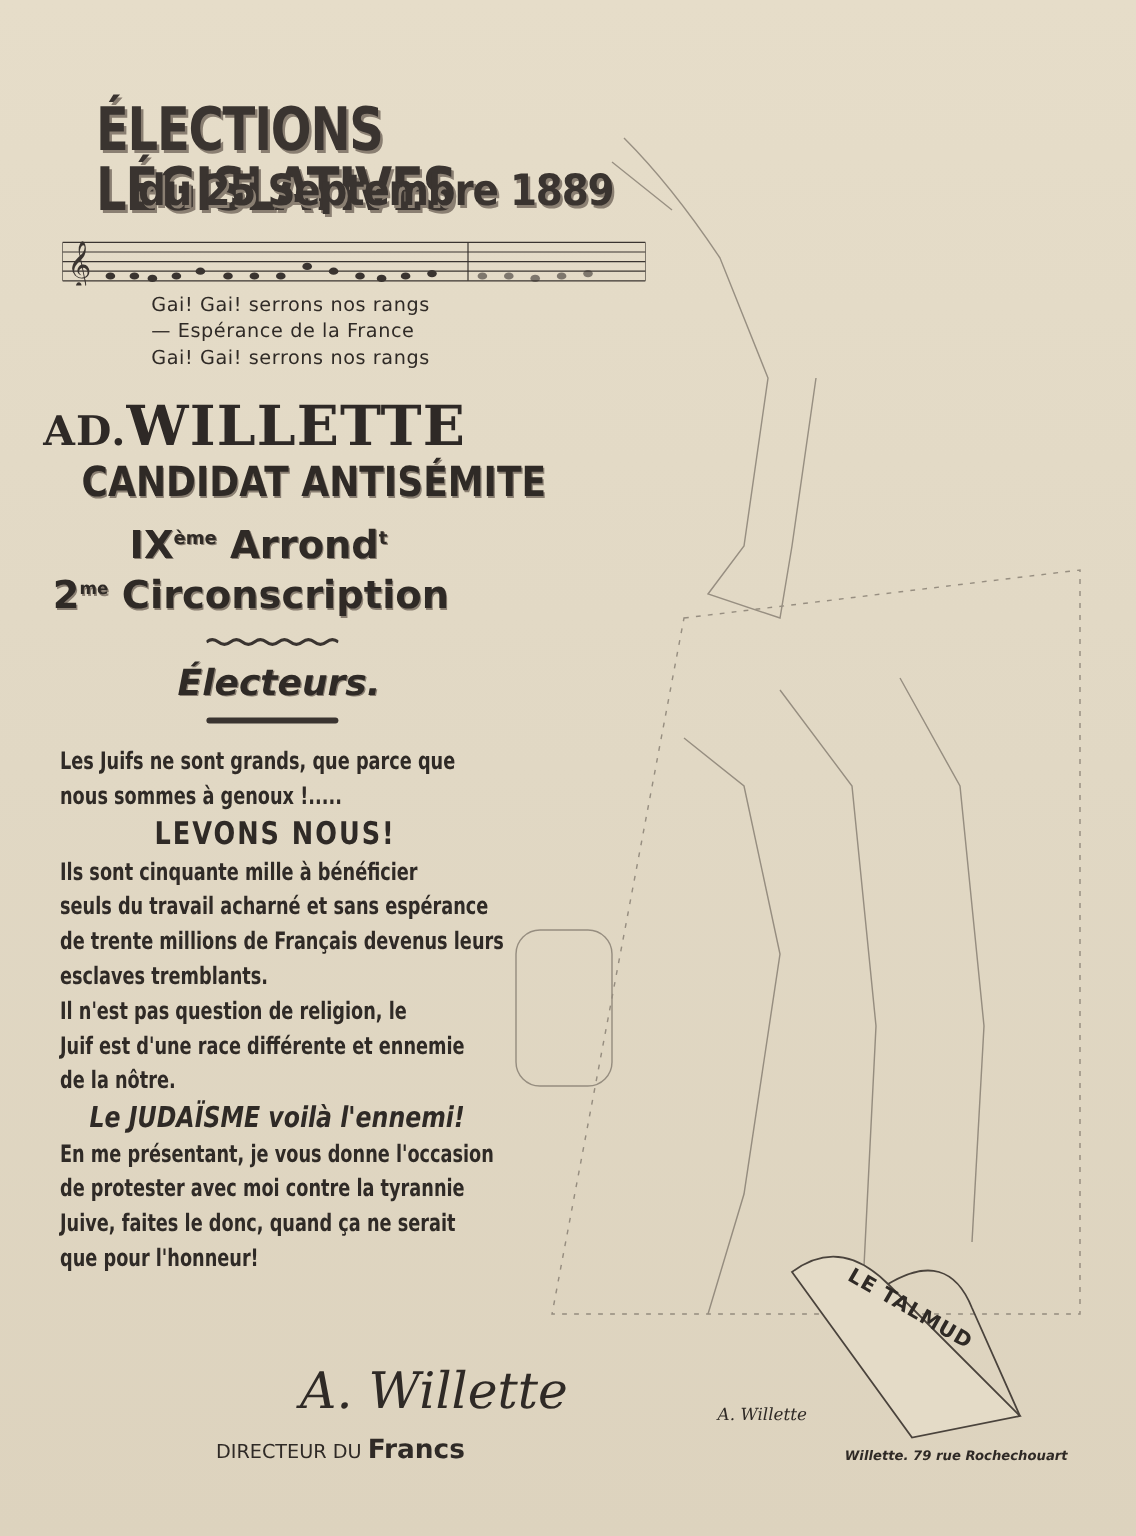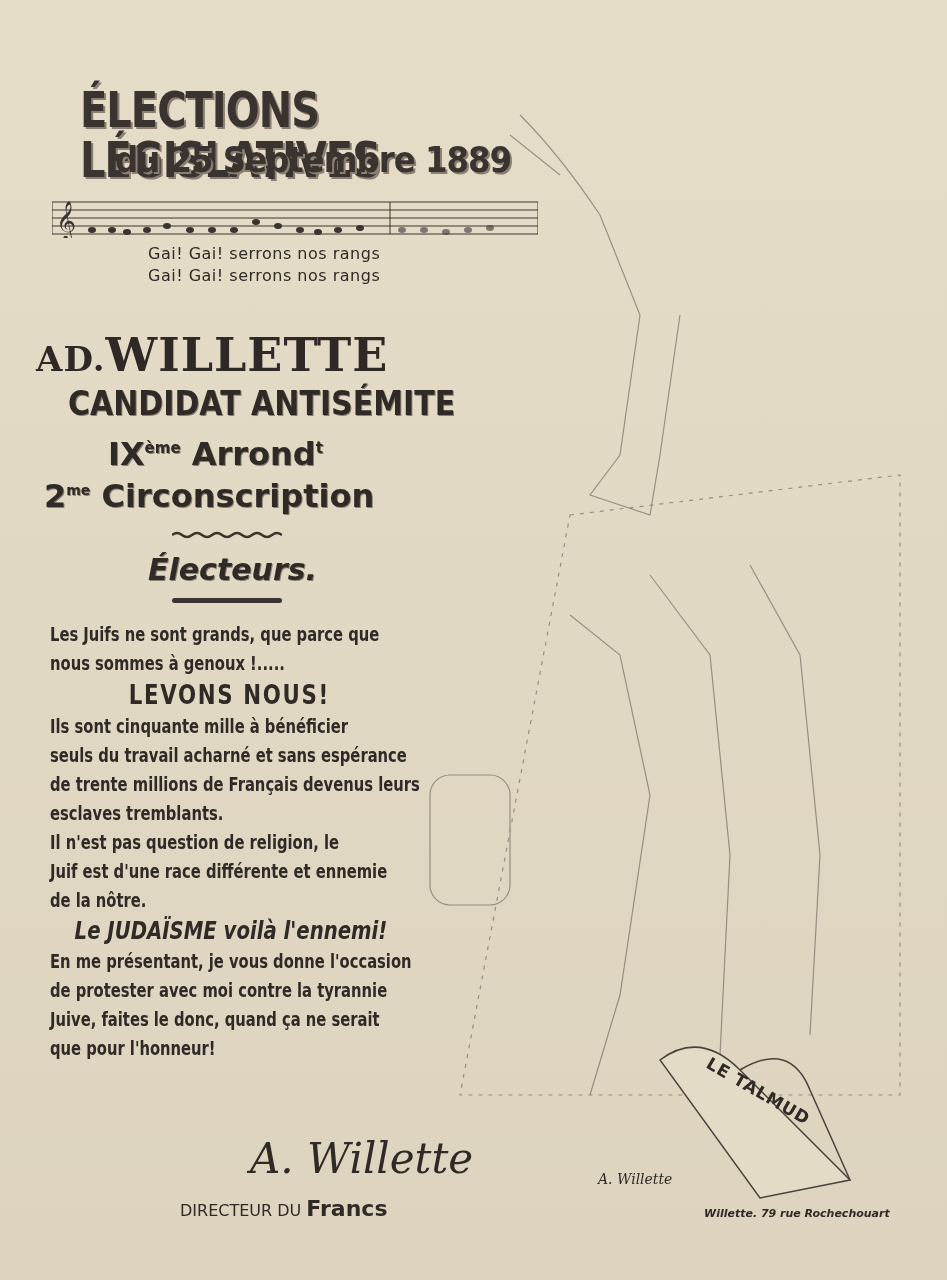--- a/index.html
+++ b/index.html
@@ -20,21 +20,21 @@
       font: 900 40px/1 "DejaVu Sans", sans-serif;
       letter-spacing: -1px; transform: scaleY(1.25); transform-origin: top left;
       color: #3a3430; text-shadow: 2px 2px 0 #8a7f72;
     }
     .title2 {
       left: 115px; top: 142px;
       font: 900 36px/1 "DejaVu Sans Condensed", "DejaVu Sans", sans-serif;
       letter-spacing: -1px; color: #3a3430; text-shadow: 2px 2px 0 #8a7f72;
     }
     .staff { left: 52px; top: 196px; width: 486px; height: 42px; }
-    .lyrics { left: 126px; top: 243px; font: 16px/22px "DejaVu Sans", sans-serif; letter-spacing: 0.5px; margin-left: 22px; }
+    .lyrics { left: 126px; top: 243px; font: 16px/22px "DejaVu Sans", sans-serif; letter-spacing: 0.5px; }
     .lyrics div { white-space: nowrap; }
     .name {
       left: 36px; top: 332px;
       font: 700 46px/1 "DejaVu Serif", serif; letter-spacing: 1px; color: #2e2926;
     }
     .name small { font-size: 34px; }
     .cand { left: 68px; top: 386px; font: 900 30px/1 "DejaVu Sans", sans-serif; transform: scaleY(1.15); transform-origin: top left; text-shadow: 1px 1px 0 #8a7f72; }
     .arr { left: 108px; top: 438px; font: 900 32px/1 "DejaVu Sans", sans-serif; text-shadow: 1px 1px 0 #8a7f72; }
     .arr sup { font-size: 15px; }
     .circ { left: 44px; top: 480px; font: 900 32px/1 "DejaVu Sans", sans-serif; text-shadow: 1px 1px 0 #8a7f72; }
@@ -96,20 +96,21 @@
     <ellipse cx="350" cy="34" rx="4" ry="3" opacity=".6"></ellipse>
       <ellipse cx="372" cy="34" rx="4" ry="3" opacity=".6"></ellipse>
     <ellipse cx="394" cy="36" rx="4" ry="3" opacity=".6"></ellipse>
       <ellipse cx="416" cy="34" rx="4" ry="3" opacity=".6"></ellipse>
     <ellipse cx="438" cy="32" rx="4" ry="3" opacity=".6"></ellipse>
   </g>
 </svg>
 
 <div class="abs lyrics">
   <div>Gai! Gai! serrons nos rangs</div>
+  <div>— Espérance de la France</div>
   <div>Gai! Gai! serrons nos rangs</div>
 </div>
 
 <div class="abs name">
   <small>AD.</small><span>WILLETTE</span>
 </div>
 <div class="abs cand">CANDIDAT ANTISÉMITE</div>
 <div class="abs arr">
   <span>IX</span><sup>ème</sup>
   <span>Arrond</span><sup>t</sup>

